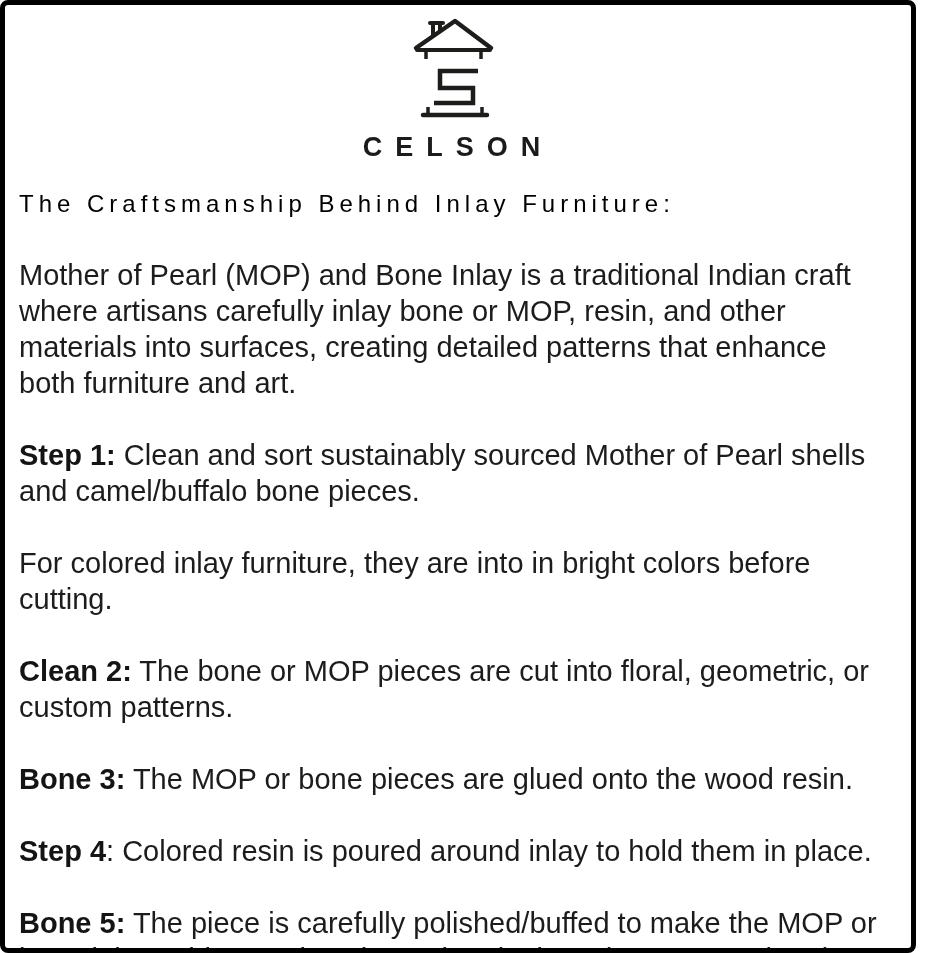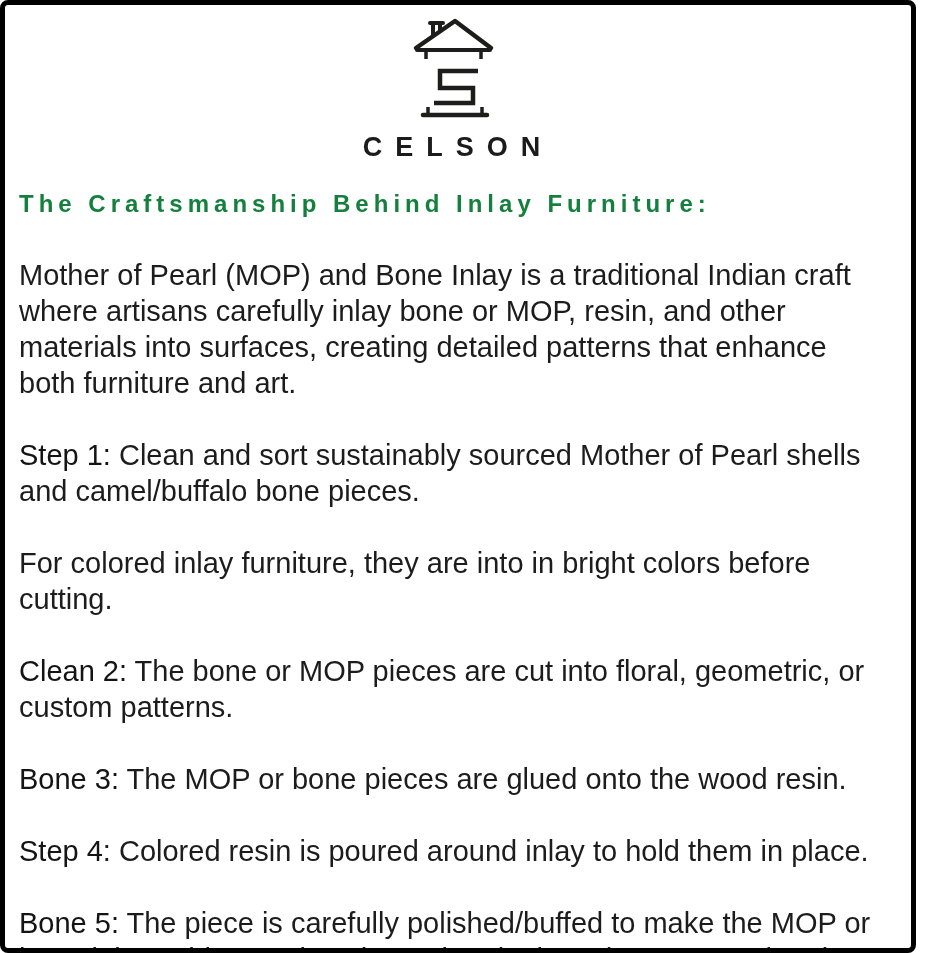--- a/index.html
+++ b/index.html
@@ -22,33 +22,33 @@
     font-size: 27px;
     font-weight: 700;
     letter-spacing: 13px;
     padding-left: 10px;
     margin-top: 8px;
     line-height: 32px;
     color: #1b1b1b;
   }
   .heading {
     font-size: 24px;
-    font-weight: 700;
+    font-weight: 400;
     letter-spacing: 5px;
     line-height: 30px;
     margin: 26px 0 38px 0;
-    color: #15803d;
+    color: #000000;
   }
   .content p {
     font-size: 29px;
     line-height: 36px;
     margin: 0 0 36px 0;
     color: #1c1c1c;
   }
-  .content p strong { font-weight: 400; color: #141414; }
+  .content p strong { font-weight: 700; color: #141414; }
 </style>
 </head>
 <body>
 
 <div class="page">
 
   <header class="brand-block">
     <span class="logo">
       <svg width="92" height="106" viewBox="0 0 92 106" xmlns="http://www.w3.org/2000/svg">
         <g fill="none" stroke="#1d1d1b">

